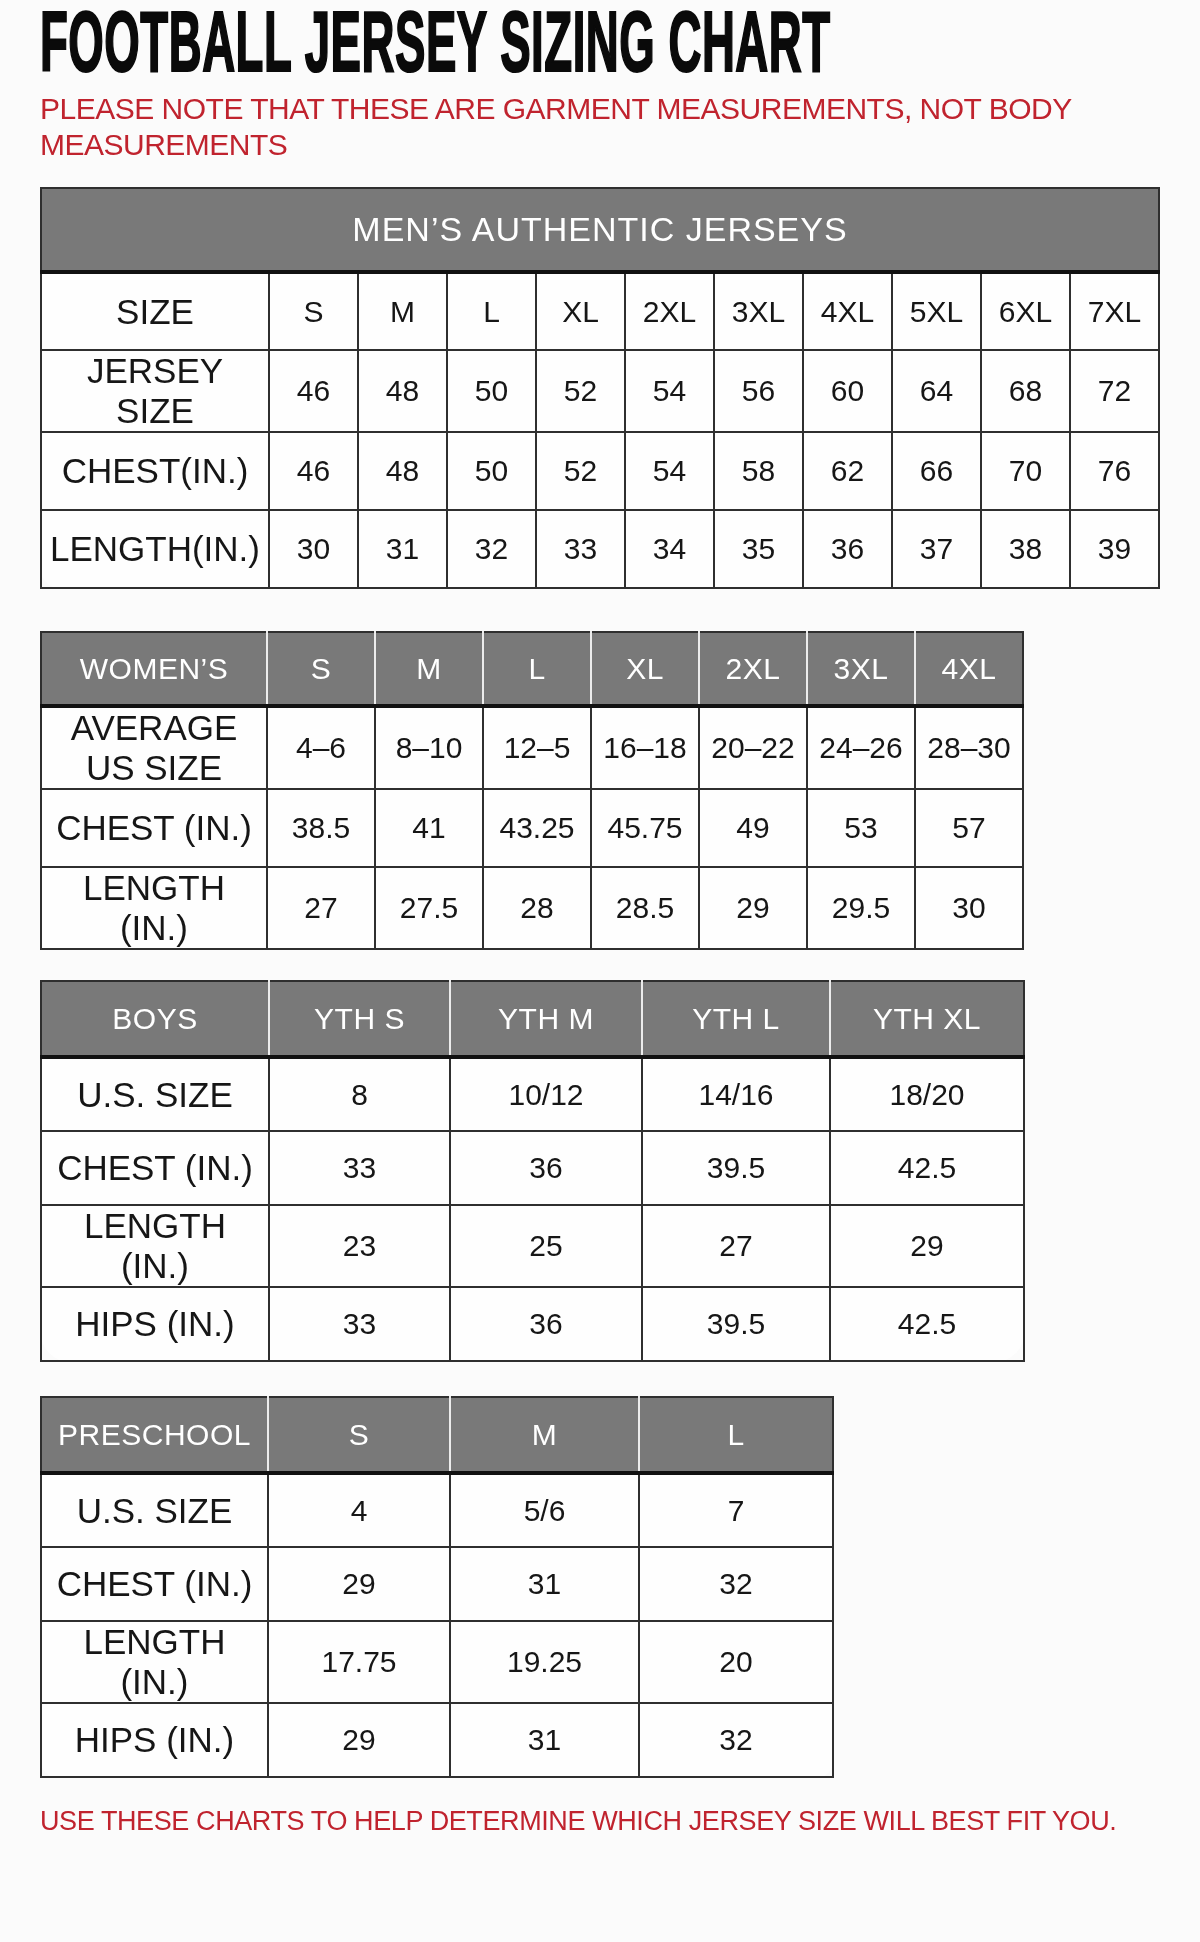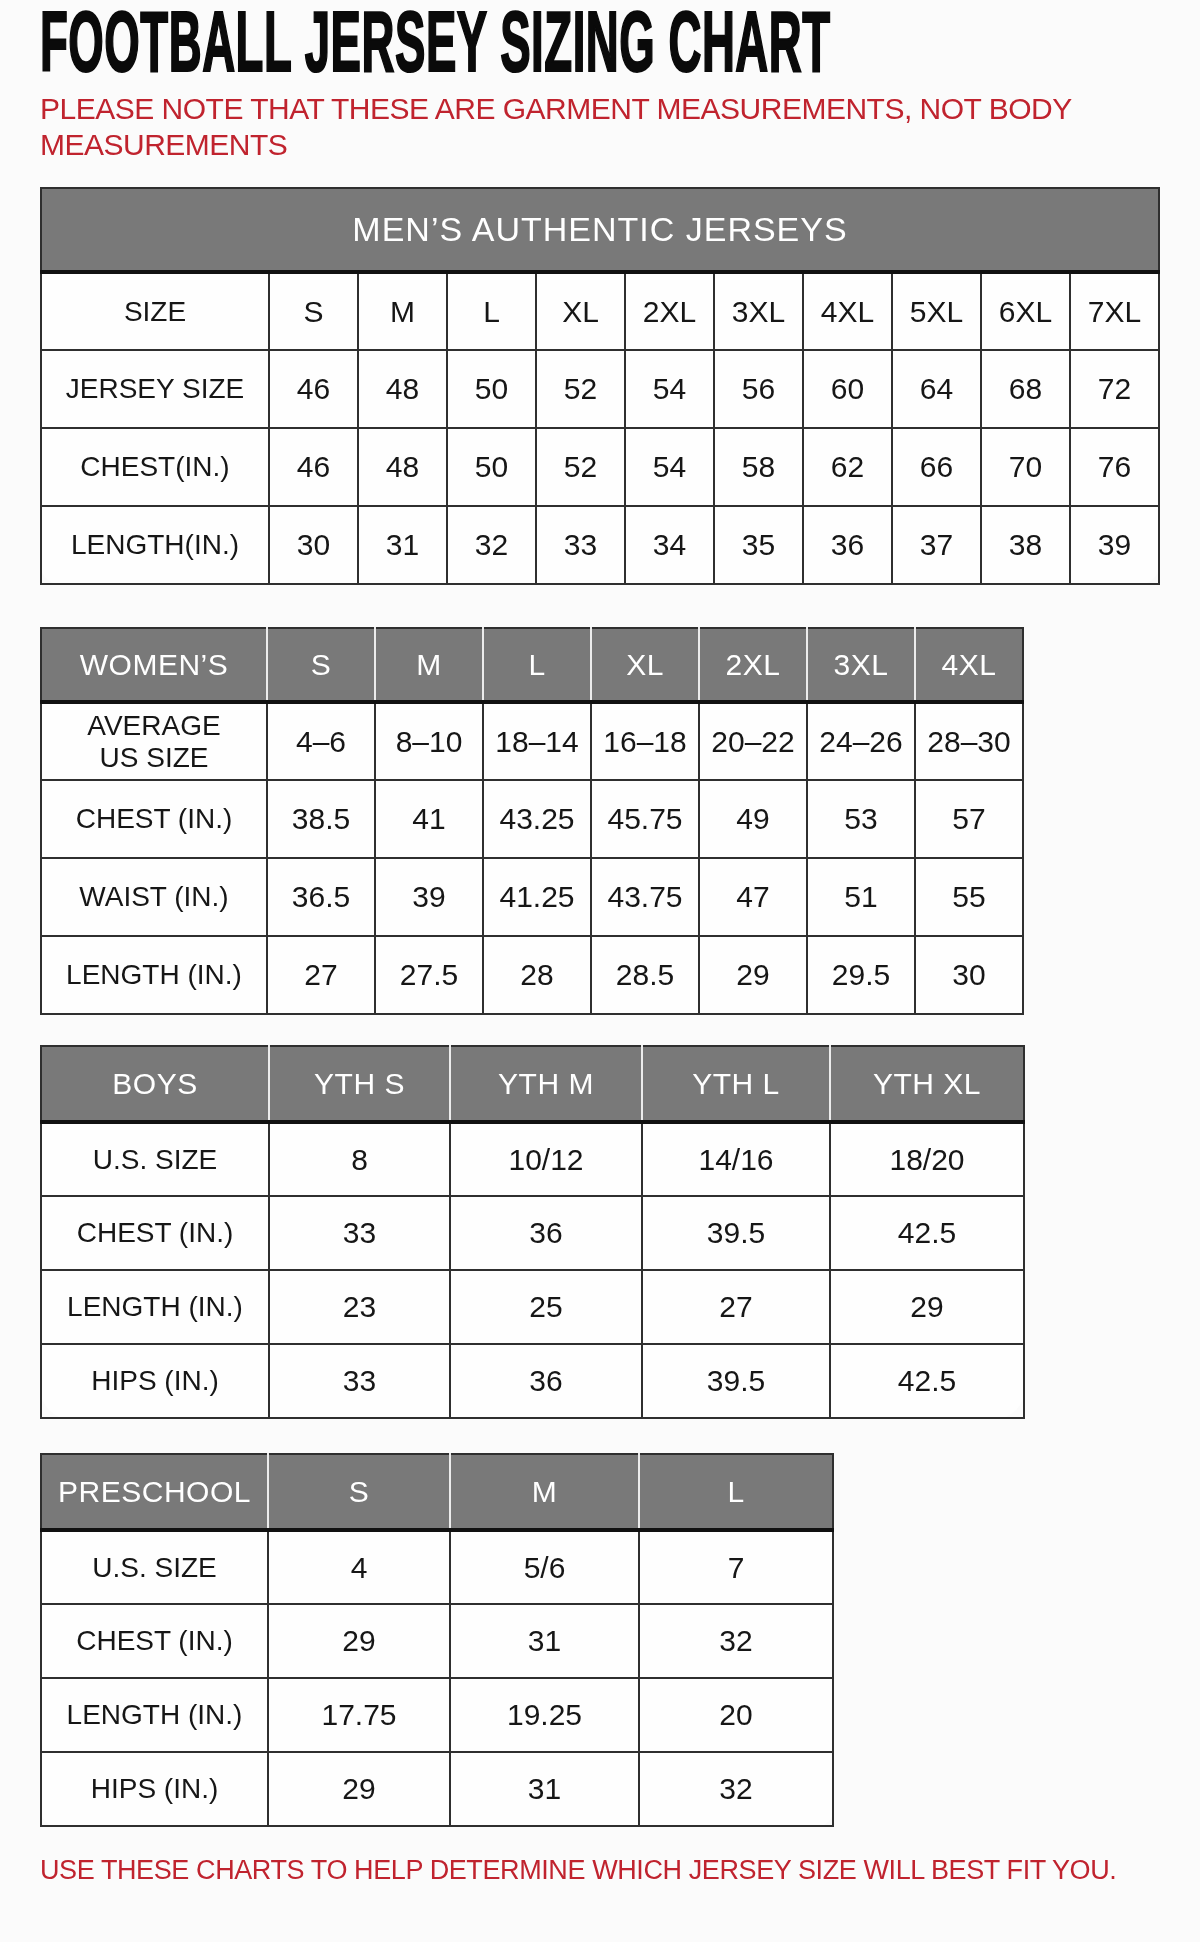--- a/index.html
+++ b/index.html
@@ -50,21 +50,21 @@
     background:var(--header-gray);
     color:var(--header-text);
     font-weight:400;letter-spacing:0.5px;
     border-bottom:4px solid var(--header-underline);
     border-left:2px solid var(--separator-light);
     border-right:2px solid var(--separator-light);
     border-top:2px solid var(--border-dark);
   }
   .tbl th:first-child{border-left:2px solid var(--border-dark);}
   .tbl th:last-child{border-right:2px solid var(--border-dark);}
-  .tbl .lbl{white-space:pre-line;font-size:28px;}
+  .tbl .lbl{white-space:pre-line;font-size:35px;}
   .mens{width:1120px;margin-top:24px;border-radius:22px;}
   .mens th{height:84px;font-size:34px;letter-spacing:1px;}
   .mens td{height:78px;}
   .womens{width:982px;margin-top:42px;}
   .womens th{height:74px;}
   .womens td{height:78px;}
   .boys{width:983px;margin-top:30px;border-radius:31px;}
   .boys th{height:76px;}
   .boys td{height:74px;}
   .preschool{width:792px;margin-top:34px;border-radius:19px;}
@@ -179,45 +179,35 @@
       <th>XL</th>
       <th>2XL</th>
       <th>3XL</th>
       <th>4XL</th>
     </tr>
     <tr>
       <td class="lbl">AVERAGE
 US SIZE</td>
       <td>4–6</td>
       <td>8–10</td>
-      <td>18–14</td>
+      <td>12–5</td>
       <td>16–18</td>
       <td>20–22</td>
       <td>24–26</td>
       <td>28–30</td>
     </tr>
     <tr>
       <td class="lbl">CHEST (IN.)</td>
       <td>38.5</td>
       <td>41</td>
       <td>43.25</td>
       <td>45.75</td>
       <td>49</td>
       <td>53</td>
       <td>57</td>
-    </tr>
-    <tr>
-      <td class="lbl">WAIST (IN.)</td>
-      <td>36.5</td>
-      <td>39</td>
-      <td>41.25</td>
-      <td>43.75</td>
-      <td>47</td>
-      <td>51</td>
-      <td>55</td>
     </tr>
     <tr>
       <td class="lbl">LENGTH (IN.)</td>
       <td>27</td>
       <td>27.5</td>
       <td>28</td>
       <td>28.5</td>
       <td>29</td>
       <td>29.5</td>
       <td>30</td>

